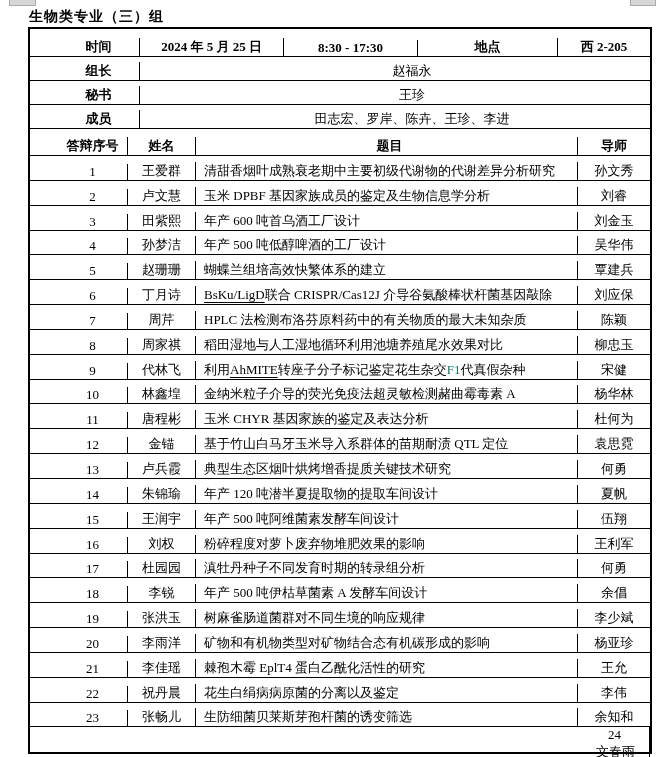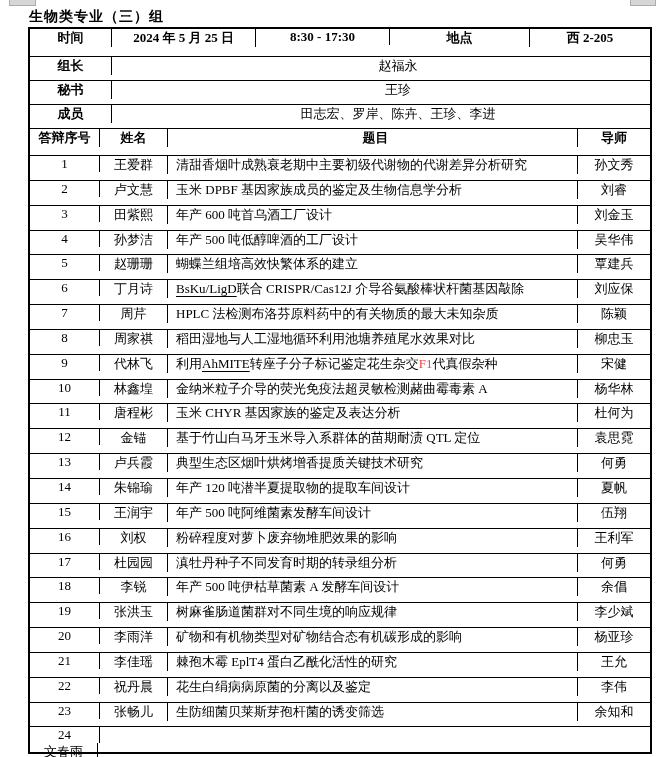--- a/index.html
+++ b/index.html
@@ -18,21 +18,21 @@
 
   .doc-title {
     position: absolute; left: 29px; top: 8px;
     font-size: 14px; font-weight: bold; letter-spacing: 1px;
   }
 
   .grid {
     position: absolute; left: 28px; top: 27px; width: 624px;
     border: 2px solid #000; background: #fff;
   }
-  .row { display: flex; border-bottom: 1px solid #000; align-items: flex-start; }
+  .row { display: flex; border-bottom: 1px solid #000; align-items: flex-end; padding-left: 28px; }
   .row:last-child, #roster-body .row:last-child { border-bottom: none; flex-direction: column; }
   #roster-body .row { border-bottom: 1px solid #000; }
   #roster-body .row:last-child { border-bottom: none; }
 
   .cell {
     display: flex; align-items: center; justify-content: center;
     border-right: 1px solid #000; overflow: hidden; white-space: nowrap;
     font-size: 13px; padding: 0 2px;
   }
   .cell:last-child { border-right: none; }
@@ -59,21 +59,21 @@
   #roster-body .c-no { font-size: 13px; }
 
   .misspell {
     text-decoration-line: underline;
     text-decoration-style: wavy;
     text-decoration-color: #ff2a2a;
     text-decoration-thickness: 1px;
     text-underline-offset: 3px;
     text-decoration: underline;
   }
-  .red-text { color: #ef4444; }
+  .red-text { color: #0f766e; }
 </style>
 </head>
 <body>
 
 <div class="corner-box left"></div>
 <div class="corner-box right"></div>
 
 <div class="doc-title">生物类专业（三）组</div>
 
 <div class="grid">

